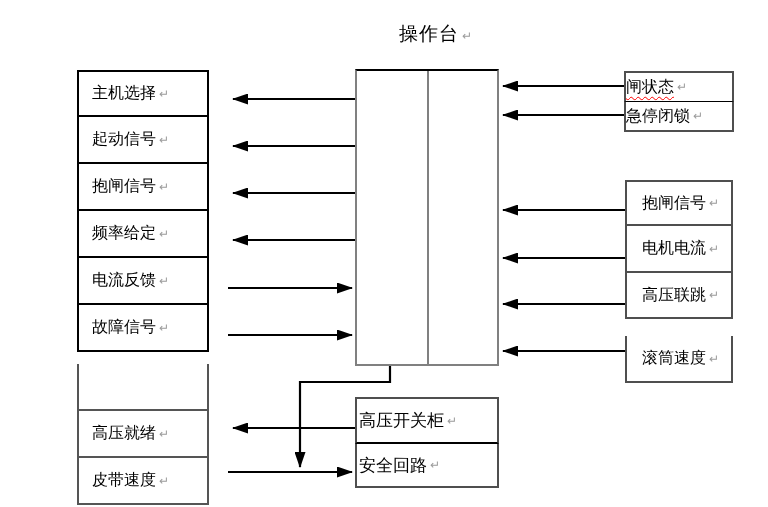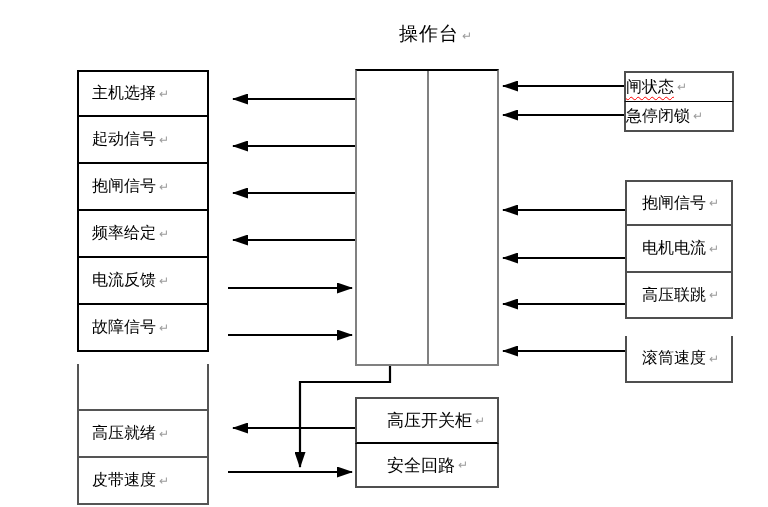--- a/index.html
+++ b/index.html
@@ -18,21 +18,21 @@
   
   .console{position:absolute;left:355px;top:69px;width:144px;height:297px;box-sizing:border-box;
            border:2px solid #808080;border-top-color:#000;}
   .console-divider{position:absolute;left:427px;top:71px;width:2px;height:293px;background:#808080;}
   
   .rtrow{left:624px;width:110px;height:31px;border-color:#4f4f4f;}
   
   .rbrow{left:625px;width:108px;padding-left:15px;border-color:#4f4f4f;border-width:0 2px 2px 2px;}
   .rbrow.first{border-top-width:2px;}
   
-  .brow{left:355px;width:144px;padding-left:30px;font-size:17px;
+  .brow{left:355px;width:144px;padding-left:2px;font-size:17px;
         border-color:#4f4f4f;border-width:0 2px 2px 2px;}
   .brow.first{border-top-width:2px;border-bottom-color:#000;}
   .misspelled{text-decoration-line:underline;text-decoration-style:wavy;
               text-decoration-color:#ff0000;text-decoration-thickness:1px;text-underline-offset:4px;}
   svg.wires{position:absolute;left:0;top:0;pointer-events:none;}
 </style>
 </head>
 <body>
 
 <div class="canvas">

